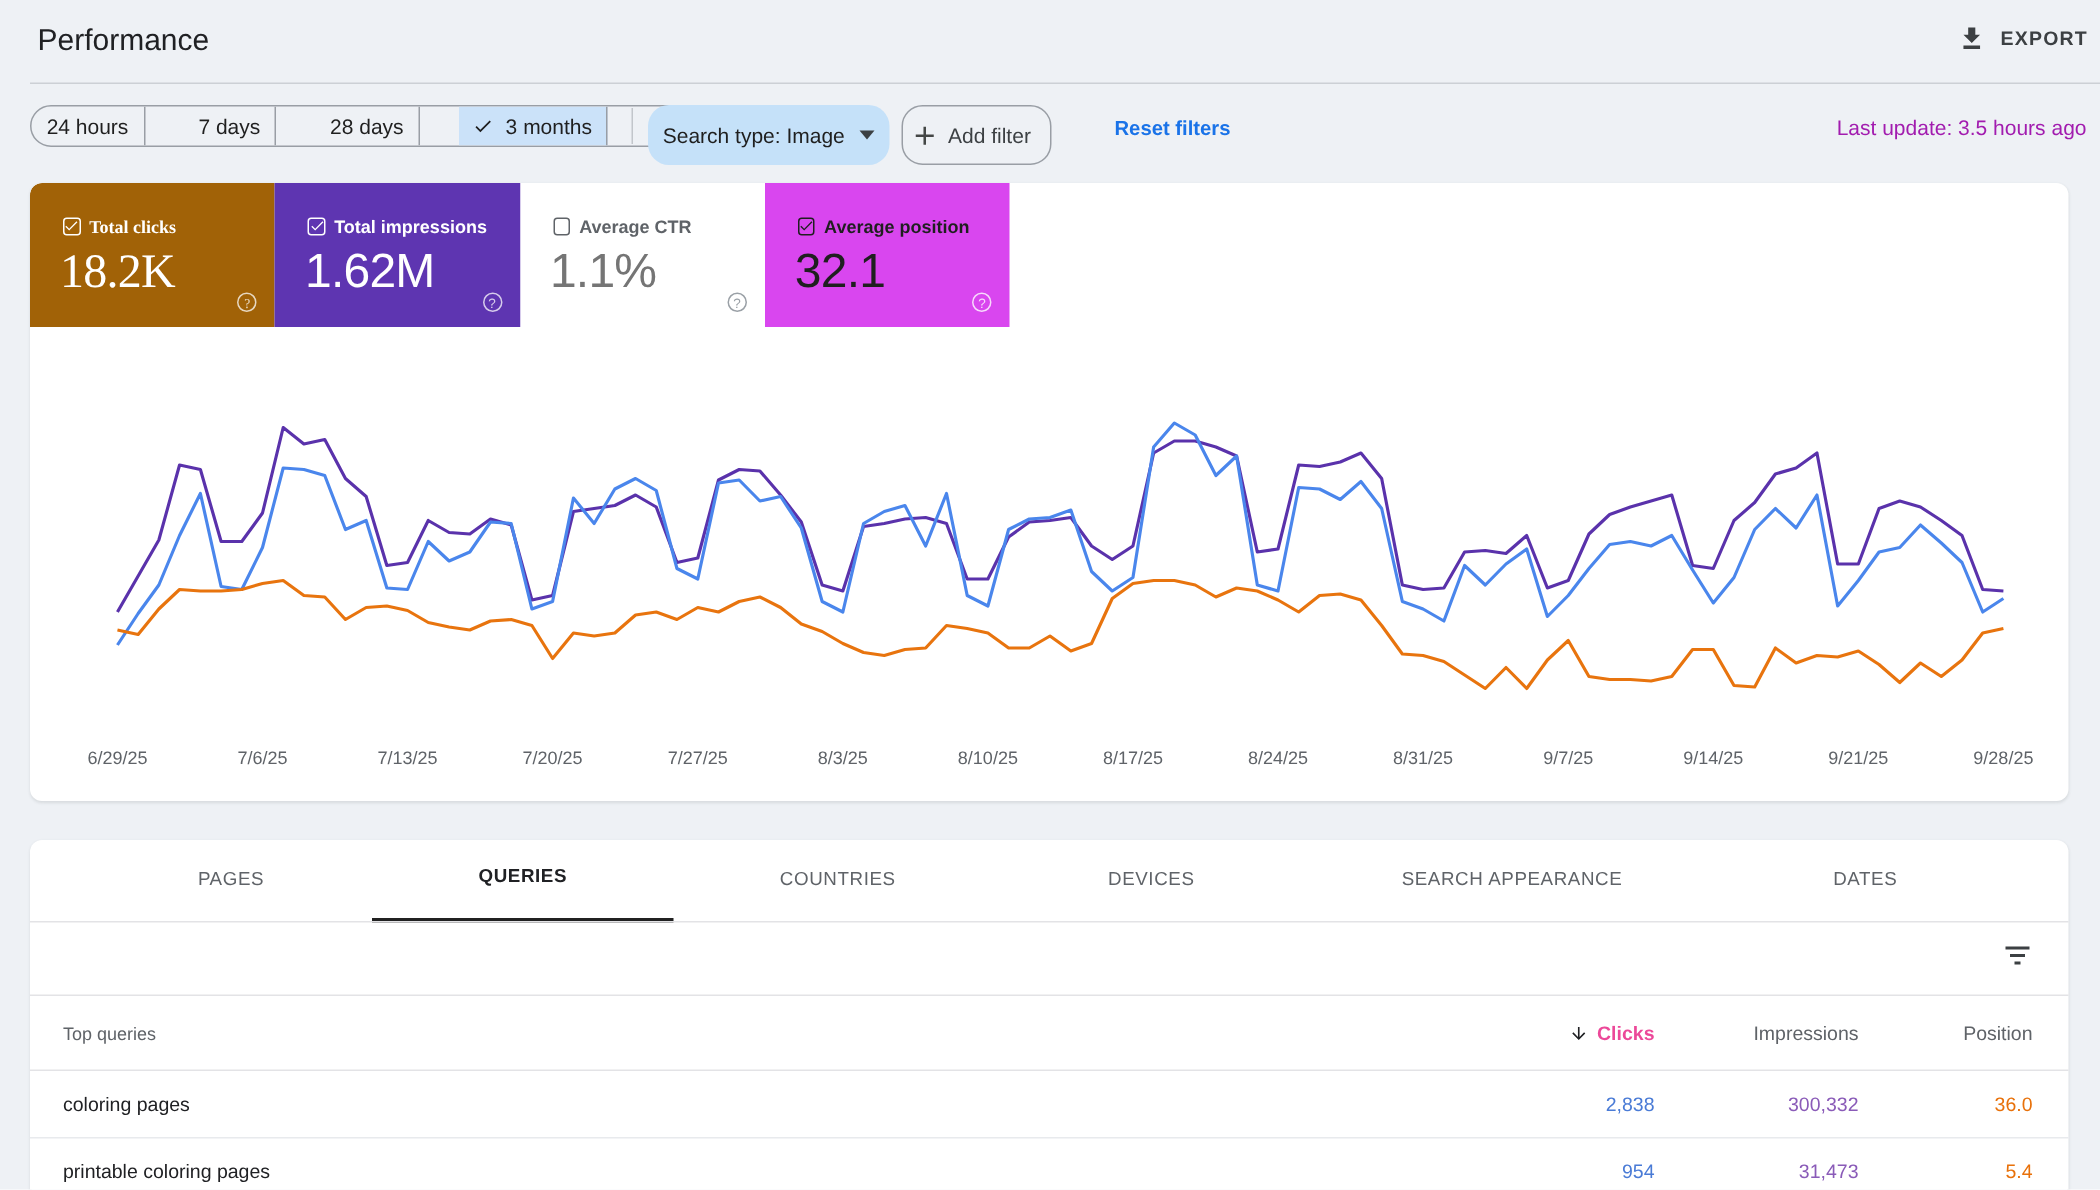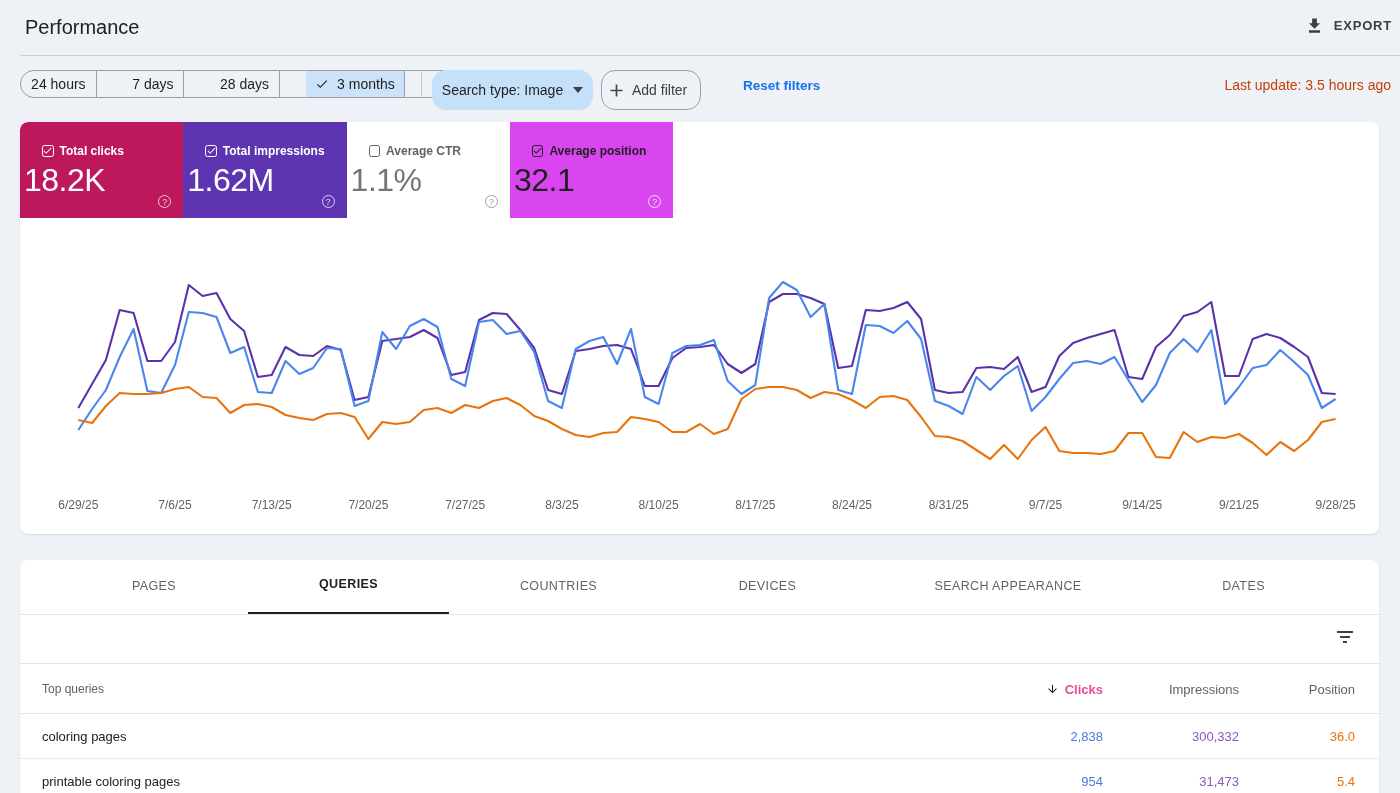--- a/index.html
+++ b/index.html
@@ -11,28 +11,28 @@
 .segwrap { left:20px; top:70px; height:28px; display:flex; border:1px solid #999ea5; border-radius:14px; overflow:hidden; background:transparent;gap:26px; }
 .seg { display:flex; align-items:center; justify-content:center; font-size:14px; color:#1f1f1f; border-right:1px solid #999ea5; }
 .seg:last-child { border-right:none; }
 .sel { background:#cbe2f9; }
 .caret { width:0; height:0; border-left:5px solid transparent; border-right:5px solid transparent; border-top:6px solid #3c4043; margin-left:10px; }
 .vsep { left:421px; top:72px; width:1px; height:24px; background:#c2c6cb; }
 .chip { top:70px; height:40px; border-radius:14px; display:flex; align-items:center; font-size:14px; color:#1f1f1f; }
 .chip1 { left:432px; width:161px; background:#c5e1f9; justify-content:center; }
 .chip2 { left:601px; width:100px; background:transparent; border:1px solid #999ea5; justify-content:flex-start; padding-left:8px; color:#3c4043; }
 .reset { left:719px; top:77.5px; font-size:13.5px; color:#1a73e8; font-weight:700;padding-left:24px; }
-.lastupd { right:9px; top:77px; font-size:14px; color:#c2410c;margin-left:33px; }
+.lastupd { right:9px; top:77px; font-size:14px; color:#a21caf;margin-left:33px; }
 
 .card { left:20px; top:122px; width:1359px; height:412px; background:#fff; border-radius:8px; box-shadow:0 1px 2px rgba(60,64,67,0.12); overflow:hidden; }
 .mcard { position:absolute; top:0; width:163.3px; height:96px; }
 .mcard .cb { position:absolute; left:22px; top:23px; width:11.5px; height:11.5px; border:1.8px solid; border-radius:2.5px; }
 .mcard .cb svg { position:absolute; left:-0.6px; top:-0.6px; }
 .mcard .lab { position:absolute; left:39.5px; top:22px; font-size:12px; font-weight:700; line-height:14px; }
-.mcard .val { position:absolute; left:4px; top:40px; font-size:32px; letter-spacing:-0.5px; }
+.mcard .val { position:absolute; left:20px; top:40px; font-size:32px; letter-spacing:-0.5px; }
 .help { position:absolute; right:12px; bottom:10px; width:13px; height:13px; border:1px solid; border-radius:50%; font-size:9px; display:flex; align-items:center; justify-content:center; }
 
 .tcard { left:20px; top:560px; width:1359px; height:240px; background:#fff; border-radius:8px 8px 0 0; box-shadow:0 1px 2px rgba(60,64,67,0.12); }
 .tabs { position:absolute; left:40px; top:0; width:1278px; height:55px; display:flex; }
 .tab { display:flex; align-items:center; justify-content:center; font-size:12.5px; letter-spacing:0.4px; color:#5f6368; font-weight:400; padding-bottom:4px; }
 .tab.on { color:#202124; font-weight:700; border-bottom:3px solid #212121; }
 .tabline { position:absolute; left:0; right:0; top:54px; height:1px; background:#e3e3e6; }
 .toolrow { position:absolute; left:0; right:0; top:55px; height:49px; border-bottom:1px solid #e3e3e6; }
 .fliicon { position:absolute; right:26px; top:16px; width:16px; }
 .fliicon div { height:2px; background:#3c4043; margin:0 auto 3px; }
@@ -62,21 +62,21 @@
 </div>
 <div class="abs vsep"></div>
 <div class="abs chip chip1">Search type: Image<span class="caret"></span></div>
 <div class="abs chip chip2"><svg width="13" height="13" viewBox="0 0 13 13" style="margin-right:9px">
       <path d="M6.5 0.5v12M0.5 6.5h12" stroke="#444746" stroke-width="1.7"></path>
     </svg>Add filter</div>
 <div class="abs reset">Reset filters</div>
 <div class="abs lastupd">Last update: 3.5 hours ago</div>
 
 <div class="abs card">
- <div class="mcard" style="left:0; background:#be185d; border-radius:8px 0 0 0;">
+ <div class="mcard" style="left:0; background:#a16207; border-radius:8px 0 0 0;font-family:Liberation Serif, serif;">
    <div class="cb" style="border-color:#fff;">
         <svg width="11" height="11" viewBox="0 0 24 24">
           <path d="M9 16.2L4.8 12l-1.4 1.4L9 19 21 7l-1.4-1.4z" fill="#fff"></path>
         </svg>
       </div>
    <div class="lab" style="color:#fff;">Total clicks</div>
    <div class="val" style="color:#fff;">18.2K</div>
    <div class="help" style="color:rgba(255,255,255,0.75); border-color:rgba(255,255,255,0.75);">?</div>
  </div>
  <div class="mcard" style="left:163.3px; background:#5e35b1;">

